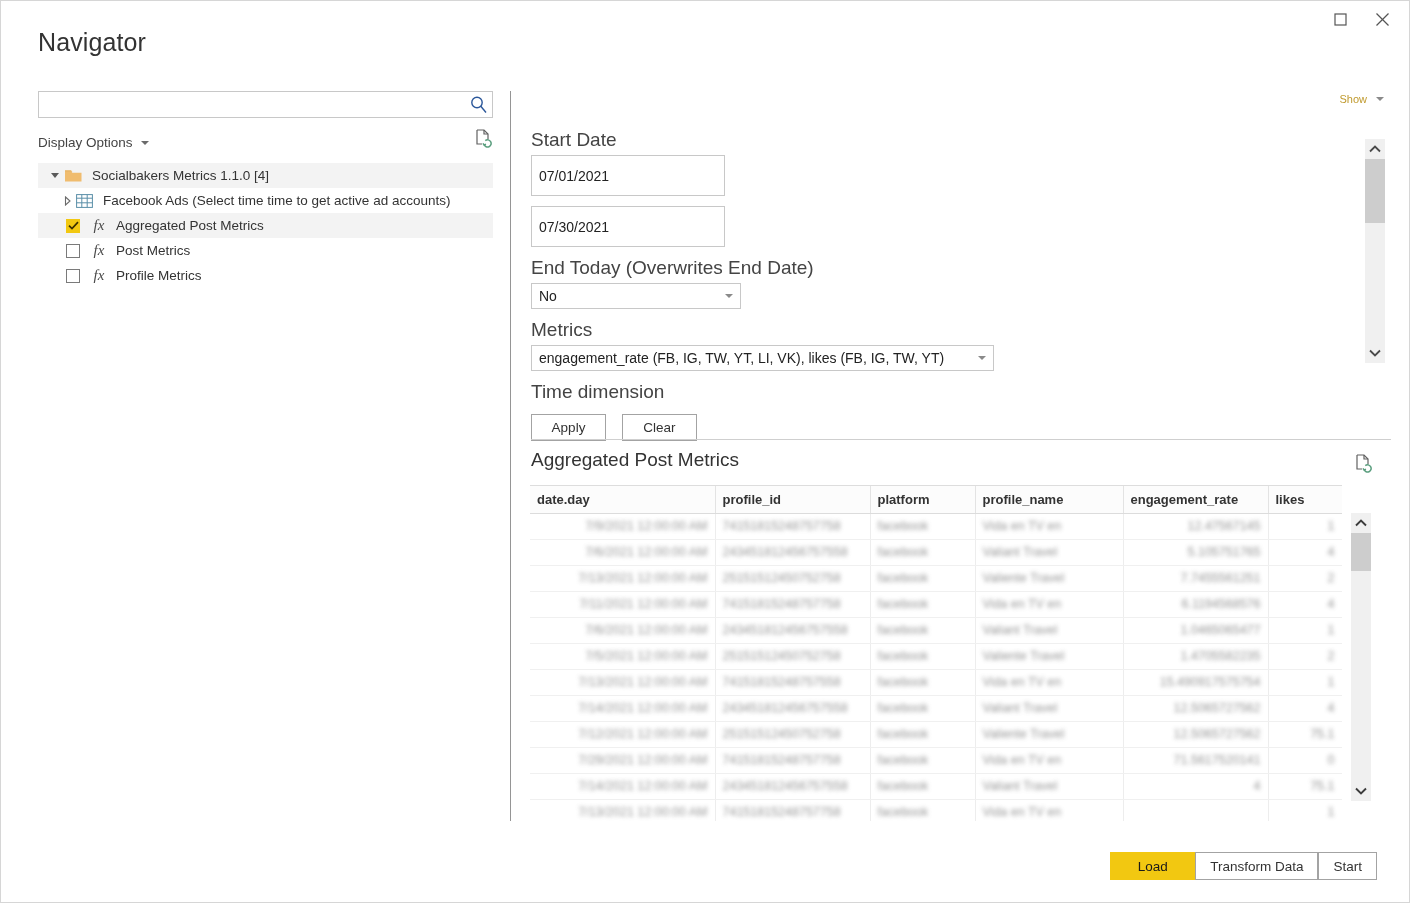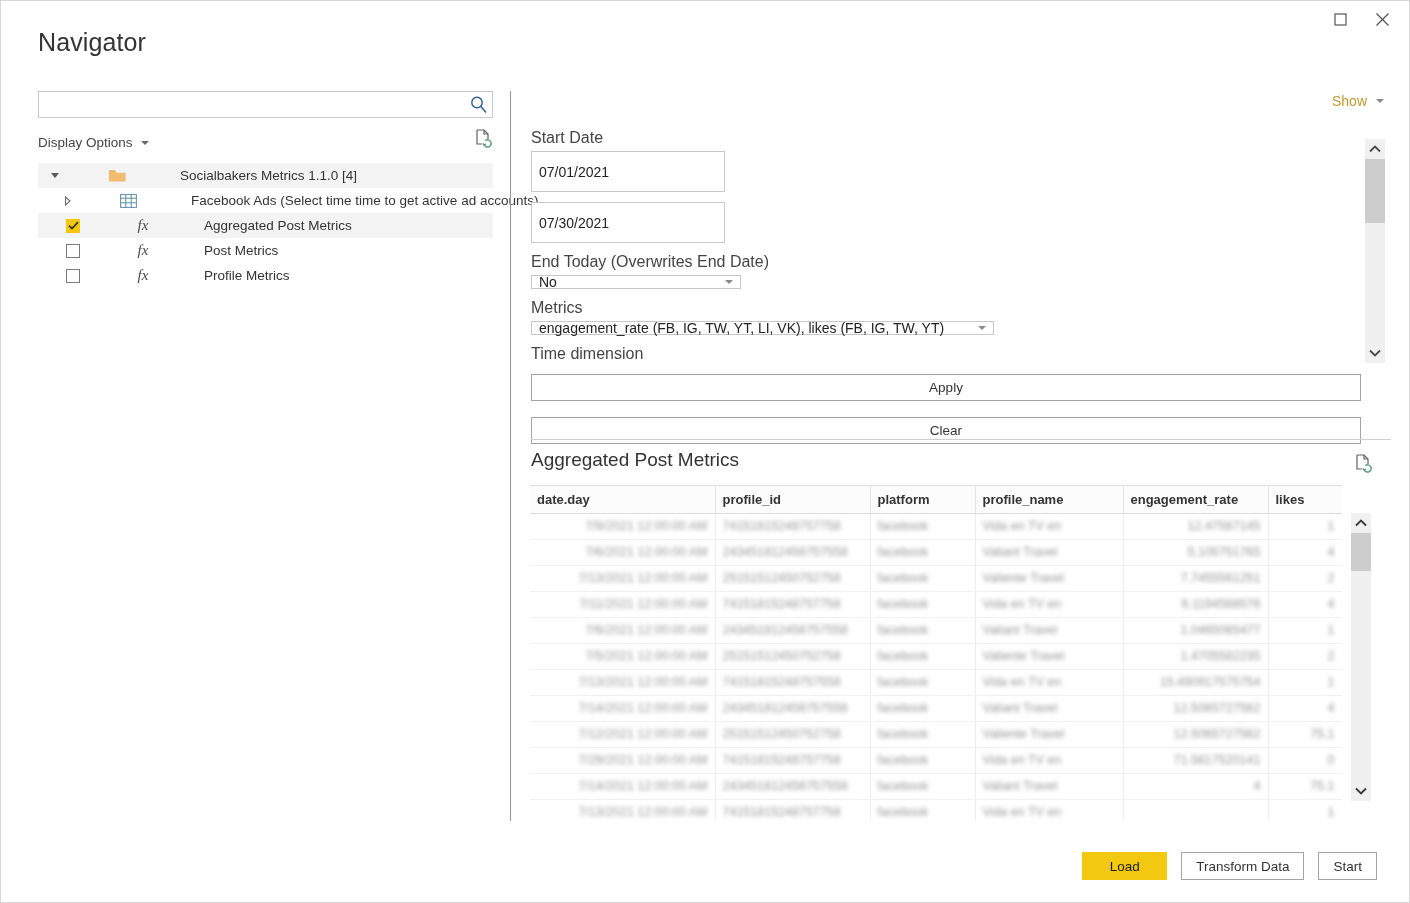--- a/index.html
+++ b/index.html
@@ -110,21 +110,20 @@
   }
   .tree-row {
     display: flex;
     align-items: center;
     height: 25px;
     padding-left: 8px;
     font-size: 13.5px;
     color: #333;
     cursor: default;
     white-space: nowrap;
-    gap: 44px;
   }
   .tree-row.selected { background: #f3f3f3; }
   .tree-row.root { background: #f3f3f3; }
 
   .expander {
     width: 18px; height: 18px;
     display: flex; align-items: center; justify-content: center;
     flex: 0 0 18px;
   }
   .tri-open {
@@ -183,57 +182,57 @@
   
   .show-row {
     position: absolute;
     right: 25px; top: 92px;
     display: flex;
     align-items: center;
     gap: 9px;
     cursor: default;
   }
   .show-label {
-    font-size: 14px;
+    font-size: 11px;
     color: #c09a2e;
   }
   .show-caret {
     width: 0; height: 0;
     border-left: 4.5px solid transparent;
     border-right: 4.5px solid transparent;
     border-top: 4.5px solid #8a8a8a;
   }
 
   
   .params {
     position: absolute;
     left: 530px; top: 128px;
     width: 830px;
   }
   .field-label {
-    font-size: 16px;
+    font-size: 19px;
     color: #444;
     margin-bottom: 4px;
     display: block;
   }
   .text-input {
     width: 194px; height: 41px;
     border: 1px solid #c8c8c8;
     background: #fff;
     padding: 0 7px;
     font-family: "Liberation Sans", sans-serif;
     font-size: 14px;
     color: #222;
     outline: none;
   }
   .field-block { margin-bottom: 10px; }
 
   .select-box {
     position: relative;
-    height: 14px;
+    height: 26px;
     border: 1px solid #c8c8c8;
     background: #fff;
     display: flex;
     align-items: center;
     padding: 0 7px;
     font-size: 14px;
     color: #222;
     cursor: default;
   }
   .select-box .sel-value {
@@ -248,21 +247,20 @@
     border-top: 4.5px solid #8a8a8a;
     margin-left: 8px;
   }
   .w-endtoday { width: 210px; }
   .w-metrics  { width: 463px; }
 
   .btn-row {
     display: flex;
     gap: 16px;
     margin-top: 11px;
-    flex-direction: column;
   }
   .btn {
     min-width: 75px;
     height: 27px;
     border: 1px solid #a3a3a3;
     background: #ffffff;
     font-family: "Liberation Sans", sans-serif;
     font-size: 13.5px;
     color: #333;
     cursor: default;
@@ -363,21 +361,20 @@
     display: flex;
     flex-direction: column;
     align-items: center;
   }
 
   
   .footer {
     position: absolute;
     right: 32px; bottom: 22px;
     display: flex;
-    gap: 14px;
   }
   .btn-load {
     width: 85px; height: 28px;
     background: #f2c811;
     border: 1px solid #f2c811;
     font-family: "Liberation Sans", sans-serif;
     font-size: 13.5px;
     color: #1a1a1a;
     cursor: default;
   }

